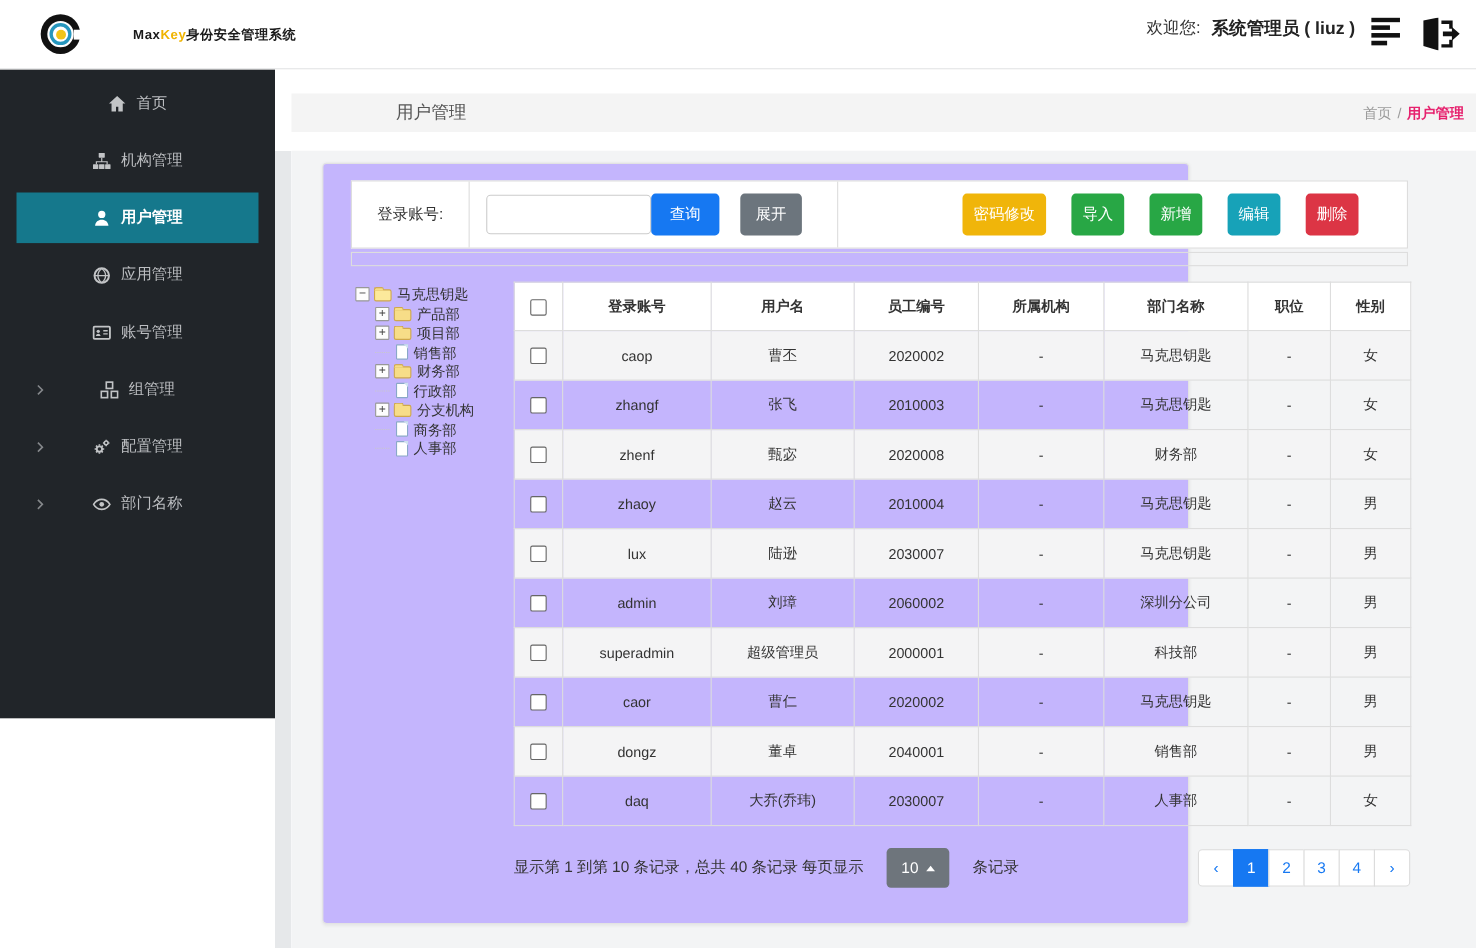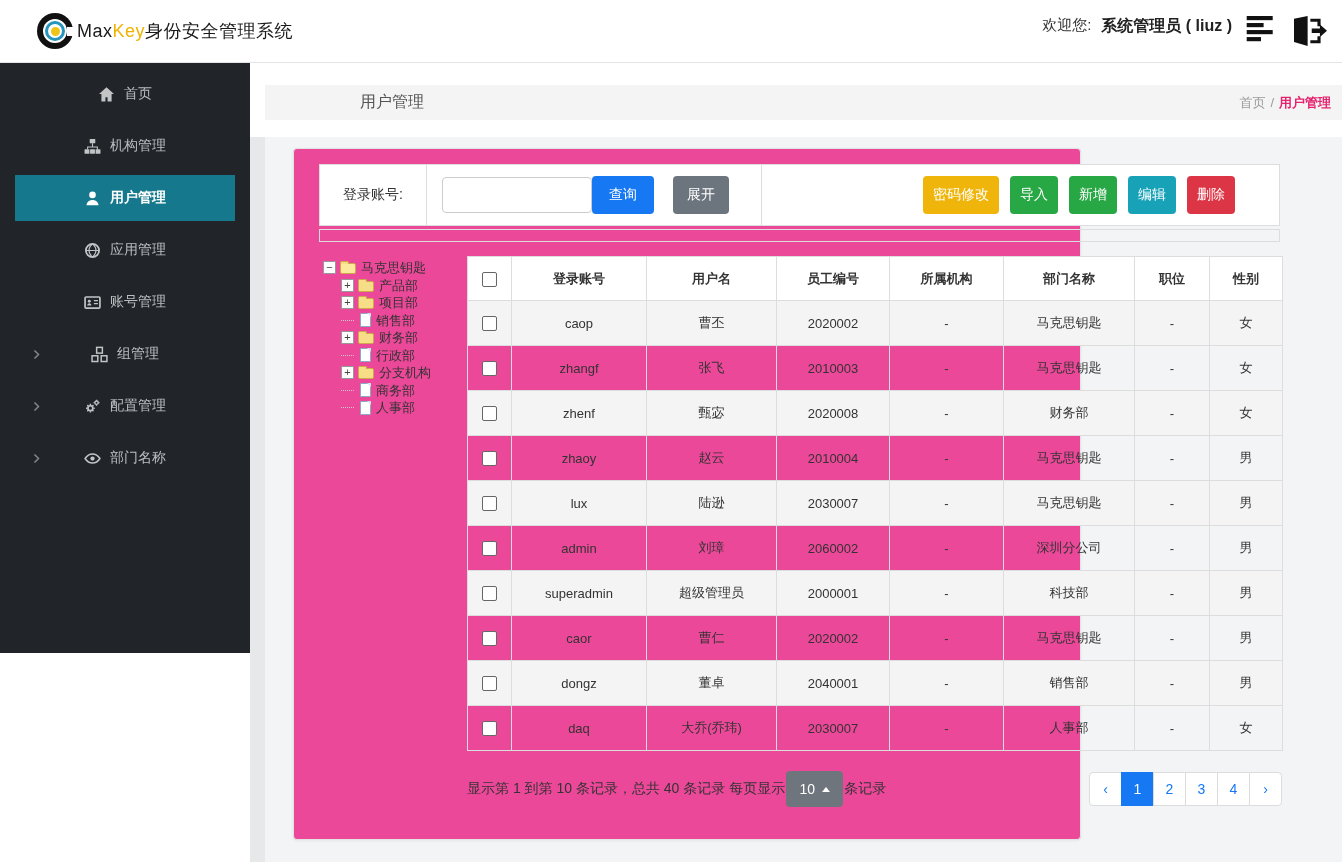--- a/index.html
+++ b/index.html
@@ -11,21 +11,21 @@
   .top-header { position:absolute; left:0; top:0; width:1342px; height:63px; background:#fff;
     border-bottom:1px solid #e3e4e5; display:flex; align-items:center; z-index:5; }
   .logo { display:flex; align-items:center; margin-left:37px; gap:4px; }
   .logo-mark { width:36px; height:36px; border-radius:50%; background:#111; position:relative; flex:0 0 auto; }
   .logo-mark::after { content:""; position:absolute; right:-3px; top:14px; width:9px; height:9px; background:#fff; }
   .logo-ring1 { position:absolute; inset:6px; border-radius:50%; background:#fff;
     display:flex; align-items:center; justify-content:center; }
   .logo-ring2 { width:20px; height:20px; border-radius:50%; border:3px solid #2596be; background:#fff;
     display:flex; align-items:center; justify-content:center; }
   .logo-core { width:9px; height:9px; border-radius:50%; background:#f0c419; }
-  .logo-text { font-size:18px; font-weight:normal; color:#1a1a1a; letter-spacing:.5px; }
+  .logo-text { font-size:12px; font-weight:bold; color:#1a1a1a; letter-spacing:.5px;margin-left:44px; }
   .logo-gold { color:#f0b400; }
   .header-right { margin-left:auto; margin-right:14px; display:flex; align-items:flex-start; }
   .welcome-label { font-size:15px; color:#333; }
   .welcome-user { font-size:16px; font-weight:bold; color:#222; margin-left:10px; }
   .hdr-icon { display:inline-flex; margin-left:14px; color:#111; }
   .hdr-icon svg { display:block; }
 
   
   .sidebar { position:absolute; left:0; top:63px; width:250px; height:590px; background:#212529; padding-top:5px; }
   .side-item { height:52px; display:flex; align-items:center; justify-content:center;
@@ -45,35 +45,35 @@
     display:flex; align-items:center; }
   .page-title { font-size:16px; color:#555; margin-left:95px; }
   .breadcrumb { position:absolute; right:11px; top:0; height:35px; display:flex; align-items:center;
     gap:5px; font-size:13px; }
   .bc-home { color:#9a9a9a; cursor:pointer; }
   .bc-sep { color:#9a9a9a; }
   .bc-current { color:#e6226e; font-weight:bold; }
   .content-bg { position:absolute; left:0; top:74px; width:1077px; height:725px; background:#f3f4f5; }
 
   
-  .card { position:absolute; left:28px; top:11px; width:788px; height:692px; background:#ec4899;
+  .card { position:absolute; left:28px; top:11px; width:788px; height:692px; background:#c4b5fd;
     border:1px solid #e3e3e3; border-radius:4px; box-shadow:0 1px 3px rgba(0,0,0,.06);padding-left:28px; }
 
   .search-box { position:absolute; left:25px; top:15px; width:961px; height:62px; border:1px solid #ddd;
     display:flex; align-items:center; background:#fff; }
   .label-cell { width:107px; height:100%; border-right:1px solid #ddd; display:flex;
     align-items:center; justify-content:center; font-size:14px; color:#333; }
   .search-input { margin-left:15px; width:150px; height:36px; border:1px solid #ccc; border-radius:4px;
     font-size:14px; padding:0 8px; outline:none; }
   .btn { border:none; border-radius:4px; color:#fff; font-size:14px; height:38px; cursor:pointer;
     font-family:inherit; }
   .btn-query { width:62px; background:var(--accent,#1678f2); }
   .btn-expand { margin-left:19px; width:56px; background:#6c757d; }
   .v-sep { margin-left:32px; width:1px; height:100%; background:#ddd; }
-  .actions { flex:1; display:flex; justify-content:flex-end; align-items:center; gap:11px; padding-right:44px; }
+  .actions { flex:1; display:flex; justify-content:flex-end; align-items:center; gap:23px; padding-right:44px; }
   .actions .btn { min-width:47px; padding:0 10px; }
 
   .thin-box { position:absolute; left:25px; top:80px; width:961px; height:13px; border:1px solid #ddd; }
 
   
   .tree { position:absolute; left:29px; top:110px; width:142px; font-size:13px; color:#333; }
   .tree-row { display:flex; align-items:center; height:17.5px; white-space:nowrap; cursor:pointer; }
   .tree-children { margin-left:18px; }
   .tgl { width:13px; height:13px; border:1px solid #989898; background:#fdfdfd; color:#444;
     font-size:11px; line-height:10px; text-align:center; margin-right:3px; flex:0 0 auto; border-radius:1px; }
@@ -95,21 +95,21 @@
   .grid th, .grid td { border:1px solid #ddd; text-align:center; }
   .grid th { height:44px; font-weight:bold; background:#fff; }
   .grid td { height:45px; }
   .grid tbody tr:nth-child(odd) td { background:#f4f4f5; }
   .cb { display:inline-block; width:15px; height:15px; border:1.5px solid #666; border-radius:2px;
     background:#fff; vertical-align:middle; cursor:pointer; }
 
   
   .pager-bar { position:absolute; left:173px; top:618px; width:815px; height:44px;
     display:flex; align-items:center; justify-content:space-between; }
-  .pager-info { display:flex; align-items:center; gap:1px; font-size:14px; color:#333; }
+  .pager-info { display:flex; align-items:center; gap:21px; font-size:14px; color:#333; }
   .page-size-btn { background:#6e757c; color:#fff; border:none; border-radius:4px; height:36px;
     min-width:57px; font-size:14px; cursor:pointer; display:inline-flex; align-items:center;
     justify-content:center; gap:7px; font-family:inherit; }
   .caret-up { width:0; height:0; border-left:4px solid transparent; border-right:4px solid transparent;
     border-bottom:5px solid #fff; display:inline-block; }
   .pager { display:flex; list-style:none; }
   .pager li { min-width:33px; height:34px; border:1px solid #dcdcdc; margin-left:-1px;
     display:flex; align-items:center; justify-content:center; font-size:14px;
     color:var(--accent,#1678f2); background:#fff; cursor:pointer; padding:0 8px; }
   .pager li:first-child { border-radius:4px 0 0 4px; margin-left:0; }

